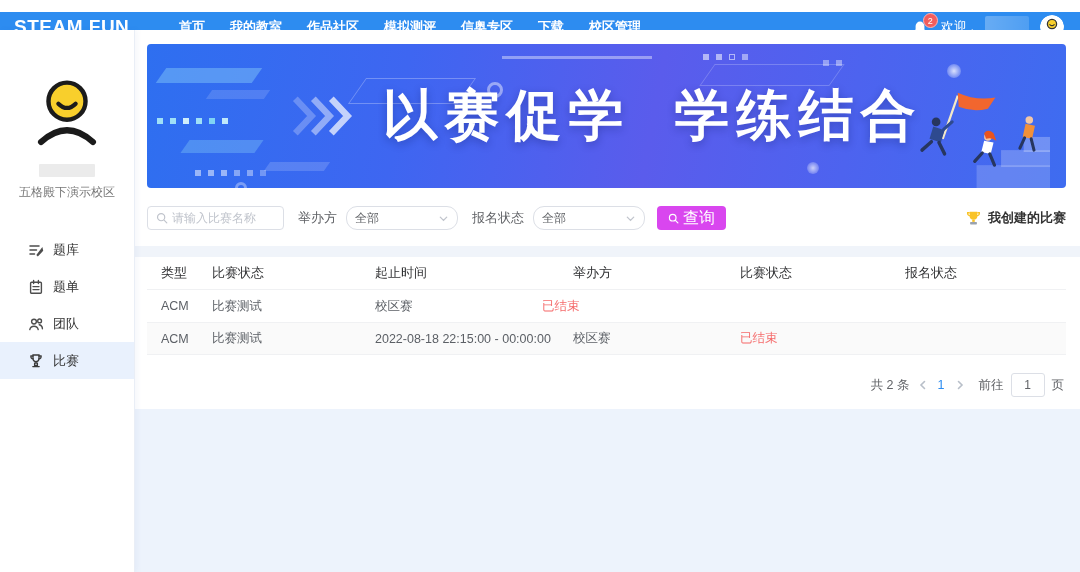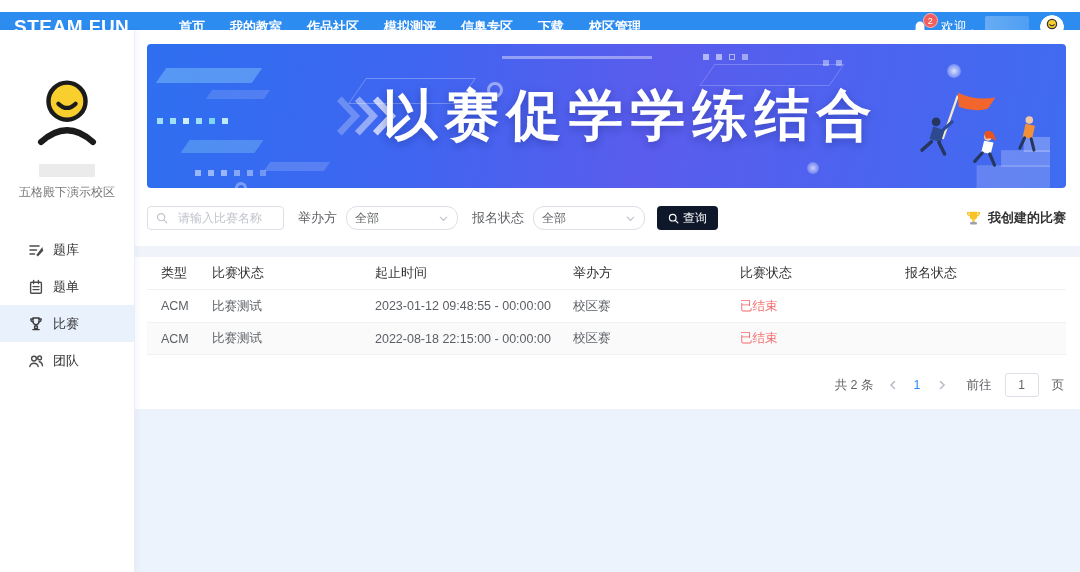--- a/index.html
+++ b/index.html
@@ -60,49 +60,49 @@
     position:relative; height:144px; border-radius:4px; overflow:hidden;
     background:linear-gradient(100deg,#2e6ff0 0%,#3e66f1 28%,#5a5cec 55%,#4d63ef 76%,#3e6cf0 100%);
   }
   .banner-deco { position:absolute; pointer-events:none; }
   .sq-row { display:flex; gap:7px; }
   .sq { width:6px; height:6px; }
   .streak { position:absolute; transform:skewX(-35deg); }
   .ring { position:absolute; border-radius:50%; }
   .banner-title {
     position:absolute; inset:0; display:flex; align-items:center; justify-content:center;
-    color:#fff; font-size:55px; font-weight:800; letter-spacing:7px;
+    gap:44px; color:#fff; font-size:55px; font-weight:800; letter-spacing:7px;
     text-shadow:0 3px 8px rgba(10,20,90,.three); text-shadow:0 3px 8px rgba(10,20,90,.3);border-radius:27px;
   }
   .chevrons { display:flex; align-items:center; margin-right:-14px; }
   .chevrons svg { width:26px; height:44px; }
   .people { position:absolute; right:16px; bottom:0; width:160px; height:104px; }
 
   
   .filterbar { display:flex; align-items:center; margin-top:18px; font-size:13px; color:#606266; }
   .search-box {
     width:137px; height:24px; border:1px solid #dcdfe6; border-radius:4px;
-    display:flex; align-items:center; gap:10px; padding:0 8px; color:#c0c4cc; background:#fff;
+    display:flex; align-items:center; gap:4px; padding:0 8px; color:#c0c4cc; background:#fff;
   }
   .search-box svg { width:12px; height:12px; flex:0 0 12px; }
   .search-box input {
     border:none; outline:none; width:100%; font-size:12px; color:#606266;
     font-family:inherit; background:transparent;
   }
   .search-box input::placeholder { color:#c0c4cc; }
   .flabel { margin-left:14px; margin-right:9px; white-space:nowrap; }
   .select {
     width:112px; height:24px; border:1px solid #dcdfe6; border-radius:11px;
     display:flex; align-items:center; justify-content:space-between;
     padding:0 8px; font-size:12px; color:#606266; background:#fff; cursor:pointer;
   }
   .select svg { width:11px; height:11px; }
   .query-btn {
-    margin-left:12px; height:24px; padding:0 11px; background:#0f172a; border:none;
-    border-radius:4px; color:#fff; font-size:12px; display:flex; align-items:center; gap:4px;
+    margin-left:12px; height:24px; padding:0 11px; background:#d946ef; border:none;
+    border-radius:4px; color:#fff; font-size:16px; display:flex; align-items:center; gap:4px;
     cursor:pointer; font-family:inherit;
   }
   .query-btn svg { width:11px; height:11px; }
   .my-contests { margin-left:auto; display:flex; align-items:center; gap:6px;
     font-size:13px; font-weight:700; color:#333; cursor:pointer; }
   .my-contests svg { width:17px; height:17px; }
 
   
   .band { height:11px; background:#f0f4fa; margin:16px -14px 0 -12px; }
 
@@ -116,21 +116,21 @@
   .c1 { width:65px; padding-left:14px; }
   .c2 { width:163px; }
   .c3 { width:198px; }
   .c4 { width:167px; }
   .c5 { width:165px; }
   .c6 { flex:1; }
   .ended { color:#f56c6c; }
 
   
   .pager {
-    display:flex; align-items:center; justify-content:flex-end; gap:13px;
+    display:flex; align-items:center; justify-content:flex-end; gap:7px;
     margin-top:18px; font-size:12.5px; color:#606266; padding-right:2px;
   }
   .pg-arrow { width:12px; height:12px; cursor:pointer; display:flex; }
   .pg-arrow svg { width:12px; height:12px; }
   .pg-num { color:#2d8cf0; cursor:pointer; padding:0 2px; }
   .goto-label { margin-left:6px; }
   .goto-input {
     width:34px; height:24px; border:1px solid #dcdfe6; border-radius:3px;
     text-align:center; font-size:12px; color:#606266; outline:none; font-family:inherit;
   }
@@ -189,36 +189,36 @@
         </svg>
       <span>题库</span>
     </div>
     <div class="side-item">
       <svg viewBox="0 0 16 16" stroke="#4d4d4d" stroke-width="1.4" fill="none" stroke-linecap="round">
           <rect x="2.6" y="3.2" width="10.8" height="11" rx="1"></rect>
           <path d="M5.6 1.4v3.2M10.4 1.4v3.2M5 7.6h6M5 10.6h6"></path>
         </svg>
       <span>题单</span>
     </div>
-    <div class="side-item active">
-      <svg viewBox="0 0 16 16" stroke="#3a3a3a" stroke-width="1.3" fill="none" stroke-linecap="round">
-          <path d="M5 2h6v3.6a3 3 0 0 1-6 0z"></path>
-          <path d="M5 3H2.9a2.2 2.2 0 0 0 2.3 2.8M11 3h2.1a2.2 2.2 0 0 1-2.3 2.8"></path>
-          <path d="M8 8.6v1.6M6.6 10.2h2.8v2.1H6.6zM4.8 13.6h6.4"></path>
-        </svg>
-      <span>比赛</span>
-    </div>
     <div class="side-item">
       <svg viewBox="0 0 16 16" stroke="#4d4d4d" stroke-width="1.4" fill="none" stroke-linecap="round">
           <circle cx="6" cy="5.6" r="2.4"></circle>
           <path d="M1.8 13.6a4.3 4.3 0 0 1 8.4 0"></path>
           <circle cx="11.6" cy="4.9" r="1.9"></circle>
           <path d="M11.2 8.7a4.1 4.1 0 0 1 3.2 4.1"></path>
         </svg>
       <span>团队</span>
+    </div>
+    <div class="side-item active">
+      <svg viewBox="0 0 16 16" stroke="#3a3a3a" stroke-width="1.3" fill="none" stroke-linecap="round">
+          <path d="M5 2h6v3.6a3 3 0 0 1-6 0z"></path>
+          <path d="M5 3H2.9a2.2 2.2 0 0 0 2.3 2.8M11 3h2.1a2.2 2.2 0 0 1-2.3 2.8"></path>
+          <path d="M8 8.6v1.6M6.6 10.2h2.8v2.1H6.6zM4.8 13.6h6.4"></path>
+        </svg>
+      <span>比赛</span>
     </div>
   </div>
 </div>
 
 <div class="main">
   <div class="panel">
 
     <div class="banner">
 
       <div class="banner-deco streak" style="left:14px;top:24px;width:96px;height:15px;background:rgba(150,222,250,.38);"></div>
@@ -346,21 +346,20 @@
         <span class="c1">类型</span>
         <span class="c2">比赛状态</span>
         <span class="c3">起止时间</span>
         <span class="c4">举办方</span>
         <span class="c5">比赛状态</span>
         <span class="c6">报名状态</span>
       </div>
       <div class="trow tr">
         <span class="c1">ACM</span>
         <span class="c2">比赛测试</span>
-        <span class="c3">2023-01-12 09:48:55 - 00:00:00</span>
         <span class="c4">校区赛</span>
         <span class="c5 ended">已结束</span>
         <span class="c6"></span>
       </div>
       <div class="trow tr alt">
         <span class="c1">ACM</span>
         <span class="c2">比赛测试</span>
         <span class="c3">2022-08-18 22:15:00 - 00:00:00</span>
         <span class="c4">校区赛</span>
         <span class="c5 ended">已结束</span>

